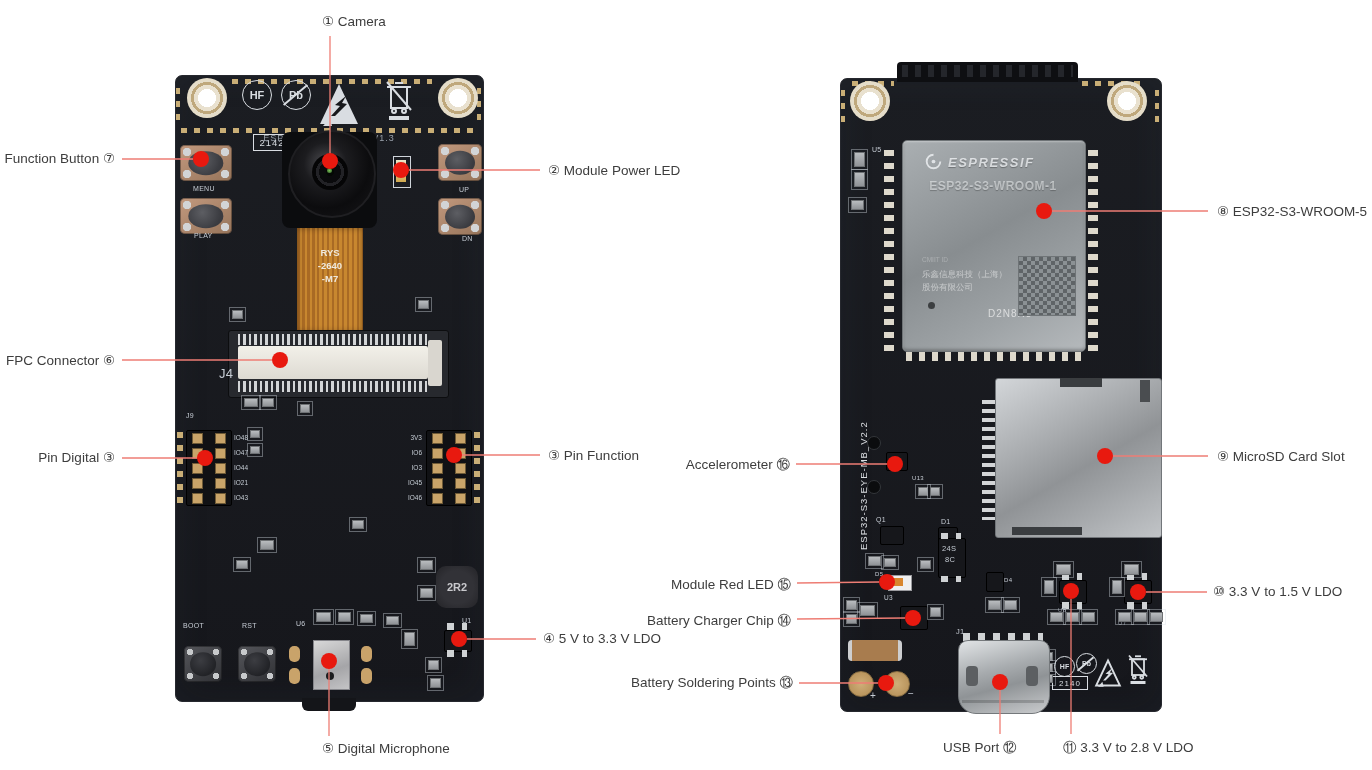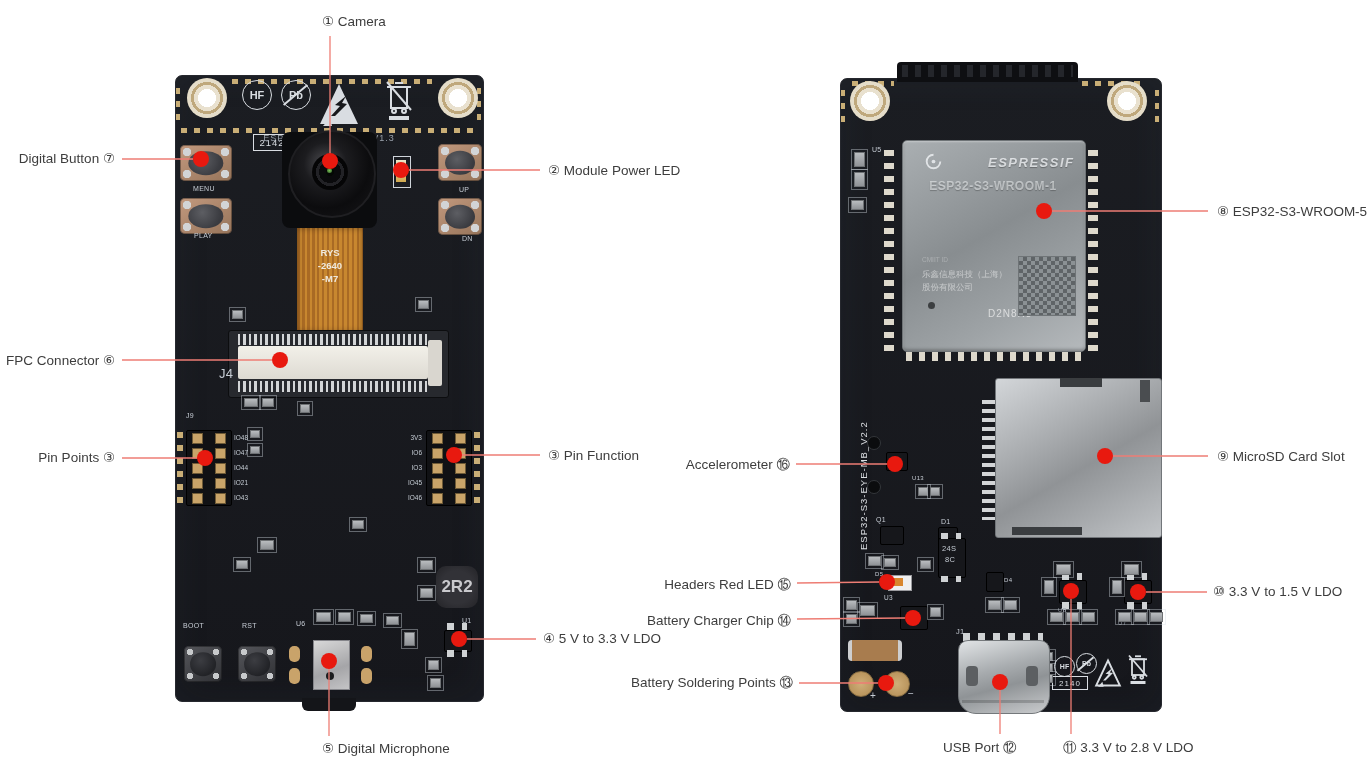--- a/index.html
+++ b/index.html
@@ -182,21 +182,21 @@
   <div class="tact tact-sm" style="left:238px;top:646px;width:38px;height:36px;z-index:2;"></div>
   <div class="sk" style="left:296px;top:620px;z-index:2;">U6</div>
   <div class="abs" style="left:313px;top:640px;width:35px;height:48px;z-index:2;border:1px solid #85858a;
        background:linear-gradient(160deg,#d8d8d8,#a5a5a8 60%,#c4c4c6);"></div>
   <div class="abs" style="left:326px;top:672px;width:8px;height:8px;border-radius:50%;background:#1b1c1e;z-index:3;"></div>
   <div class="abs" style="left:289px;top:646px;width:11px;height:16px;border-radius:5px;background:#c9a36a;z-index:2;"></div>
   <div class="abs" style="left:289px;top:668px;width:11px;height:16px;border-radius:5px;background:#c9a36a;z-index:2;"></div>
   <div class="abs" style="left:361px;top:646px;width:11px;height:16px;border-radius:5px;background:#c9a36a;z-index:2;"></div>
   <div class="abs" style="left:361px;top:668px;width:11px;height:16px;border-radius:5px;background:#c9a36a;z-index:2;"></div>
   <div class="abs" style="left:436px;top:566px;width:42px;height:42px;background:radial-gradient(circle,#323237 0 55%,#232327 100%);border-radius:10px;z-index:2;
-       display:flex;align-items:center;justify-content:center;color:#c9c9cd;font-size:17px;font-weight:bold;">2R2</div>
+       display:flex;align-items:center;justify-content:center;color:#c9c9cd;font-size:11px;font-weight:bold;">2R2</div>
   <div class="sk" style="left:462px;top:617px;z-index:2;">U1</div>
   <div class="cast cast-legs" style="left:447px;top:623px;width:20px;height:7px;z-index:2;"></div>
   <div class="sot" style="left:444px;top:630px;width:26px;height:20px;z-index:2;"></div>
   <div class="cast cast-legs" style="left:447px;top:650px;width:20px;height:7px;z-index:2;"></div>
   <div class="abs" style="left:302px;top:698px;width:54px;height:13px;background:#141519;border-radius:0 0 6px 6px;z-index:2;"></div>
 
   <div class="board" style="left:840px;top:78px;width:320px;height:632px;"></div>
   <div class="abs" style="left:897px;top:62px;width:181px;height:20px;background:#0e0f12;border-radius:4px 4px 0 0;z-index:2;"></div>
   <div class="abs" style="left:902px;top:65px;width:171px;height:12px;z-index:3;
        background:repeating-linear-gradient(90deg,#24262b 0 6px,#0e0f12 6px 13px);"></div>
@@ -216,21 +216,21 @@
   <div class="cast cast-hp" style="left:906px;top:352px;width:178px;height:9px;z-index:2;"></div>
 
   <div class="abs" style="left:902px;top:140px;width:182px;height:210px;z-index:3;border:1px solid #6e7376;border-radius:5px;
        background:linear-gradient(150deg,#aaafb2,#888d90 45%,#9ea3a6 75%,#b5b9bc);
        box-shadow:inset 0 1px 2px rgba(255,255,255,.35), inset 0 -2px 3px rgba(0,0,0,.25);"></div>
   <svg class="abs" style="left:925px;top:153px;z-index:4;" width="17" height="17" viewBox="0 0 20 20">
     <path d="M10 2 a8 8 0 1 0 8 8" fill="none" stroke="rgba(240,243,245,.8)" stroke-width="2.2"></path>
     <circle cx="10" cy="10" r="2.2" fill="rgba(240,243,245,.8)"></circle>
   </svg>
   <div class="abs" style="left:948px;top:155px;z-index:4;font-size:13px;font-weight:bold;font-style:italic;letter-spacing:1.5px;
-       color:rgba(240,243,245,.8);text-shadow:0 1px 1px rgba(0,0,0,.3);margin-left:40px;">ESPRESSIF</div>
+       color:rgba(240,243,245,.8);text-shadow:0 1px 1px rgba(0,0,0,.3);">ESPRESSIF</div>
   <div class="abs" style="left:902px;top:179px;width:182px;z-index:4;text-align:center;font-size:12px;font-weight:bold;letter-spacing:.5px;
        color:rgba(234,237,239,.6);text-shadow:0 1px 1px rgba(0,0,0,.25);">ESP32-S3-WROOM-1</div>
   <div class="abs" style="left:922px;top:256px;z-index:4;font-size:6.5px;color:rgba(255,255,255,.28);">CMIIT ID</div>
   <div class="abs" style="left:922px;top:268px;z-index:4;font-size:8.5px;line-height:13px;color:rgba(255,255,255,.5);">
     <div>乐鑫信息科技（上海）</div>
     <div>股份有限公司</div>
   </div>
   <div class="abs" style="left:988px;top:308px;z-index:4;font-size:10px;letter-spacing:1px;color:rgba(250,250,250,.66);">D2N8R8</div>
   <div class="abs" style="left:928px;top:302px;width:7px;height:7px;border-radius:50%;background:#3c3f41;z-index:4;"></div>
   <div class="abs" style="left:1018px;top:256px;width:56px;height:58px;z-index:4;border:1px solid #6f7477;
@@ -400,25 +400,25 @@
       <circle cx="895" cy="464" r="8" fill="#e8190f"></circle>
     </svg>
 
   <div class="layer-labels" id="labels">
       <div class="callout-label" style="top: 22px; color: rgb(61, 61, 61); left: 322px;">① Camera</div>
       <div class="callout-label" style="top: 171px; color: rgb(61, 61, 61); left: 548px;">② Module Power LED</div>
       <div class="callout-label" style="top: 456px; color: rgb(61, 61, 61); left: 548px;">③ Pin Function</div>
       <div class="callout-label" style="top: 639px; color: rgb(61, 61, 61); left: 543px;">④ 5 V to 3.3 V LDO</div>
       <div class="callout-label" style="top: 749px; color: rgb(61, 61, 61); left: 322px;">⑤ Digital Microphone</div>
       <div class="callout-label" style="top: 361px; color: rgb(61, 61, 61); right: 1257px; text-align: right;">FPC Connector ⑥</div>
-      <div class="callout-label" style="top: 159px; color: rgb(61, 61, 61); right: 1257px; text-align: right;">Digital Button ⑦</div>
-      <div class="callout-label" style="top: 458px; color: rgb(61, 61, 61); right: 1257px; text-align: right;">Pin Points ③</div>
+      <div class="callout-label" style="top: 159px; color: rgb(61, 61, 61); right: 1257px; text-align: right;">Function Button ⑦</div>
+      <div class="callout-label" style="top: 458px; color: rgb(61, 61, 61); right: 1257px; text-align: right;">Pin Digital ③</div>
       <div class="callout-label" style="top: 212px; color: rgb(61, 61, 61); left: 1217px;">⑧ ESP32-S3-WROOM-5</div>
       <div class="callout-label" style="top: 457px; color: rgb(61, 61, 61); left: 1217px;">⑨ MicroSD Card Slot</div>
       <div class="callout-label" style="top: 592px; color: rgb(61, 61, 61); left: 1213px;">⑩ 3.3 V to 1.5 V LDO</div>
       <div class="callout-label" style="top: 748px; color: rgb(61, 61, 61); left: 1063px;">⑪ 3.3 V to 2.8 V LDO</div>
       <div class="callout-label" style="top: 748px; color: rgb(61, 61, 61); left: 943px;">USB Port ⑫</div>
       <div class="callout-label" style="top: 683px; color: rgb(61, 61, 61); right: 579px; text-align: right;">Battery Soldering Points ⑬</div>
       <div class="callout-label" style="top: 621px; color: rgb(61, 61, 61); right: 581px; text-align: right;">Battery Charger Chip ⑭</div>
-      <div class="callout-label" style="top: 585px; color: rgb(61, 61, 61); right: 581px; text-align: right;">Headers Red LED ⑮</div>
+      <div class="callout-label" style="top: 585px; color: rgb(61, 61, 61); right: 581px; text-align: right;">Module Red LED ⑮</div>
       <div class="callout-label" style="top: 465px; color: rgb(61, 61, 61); right: 582px; text-align: right;">Accelerometer ⑯</div>
     </div>
 </div>
 
 </body></html>

